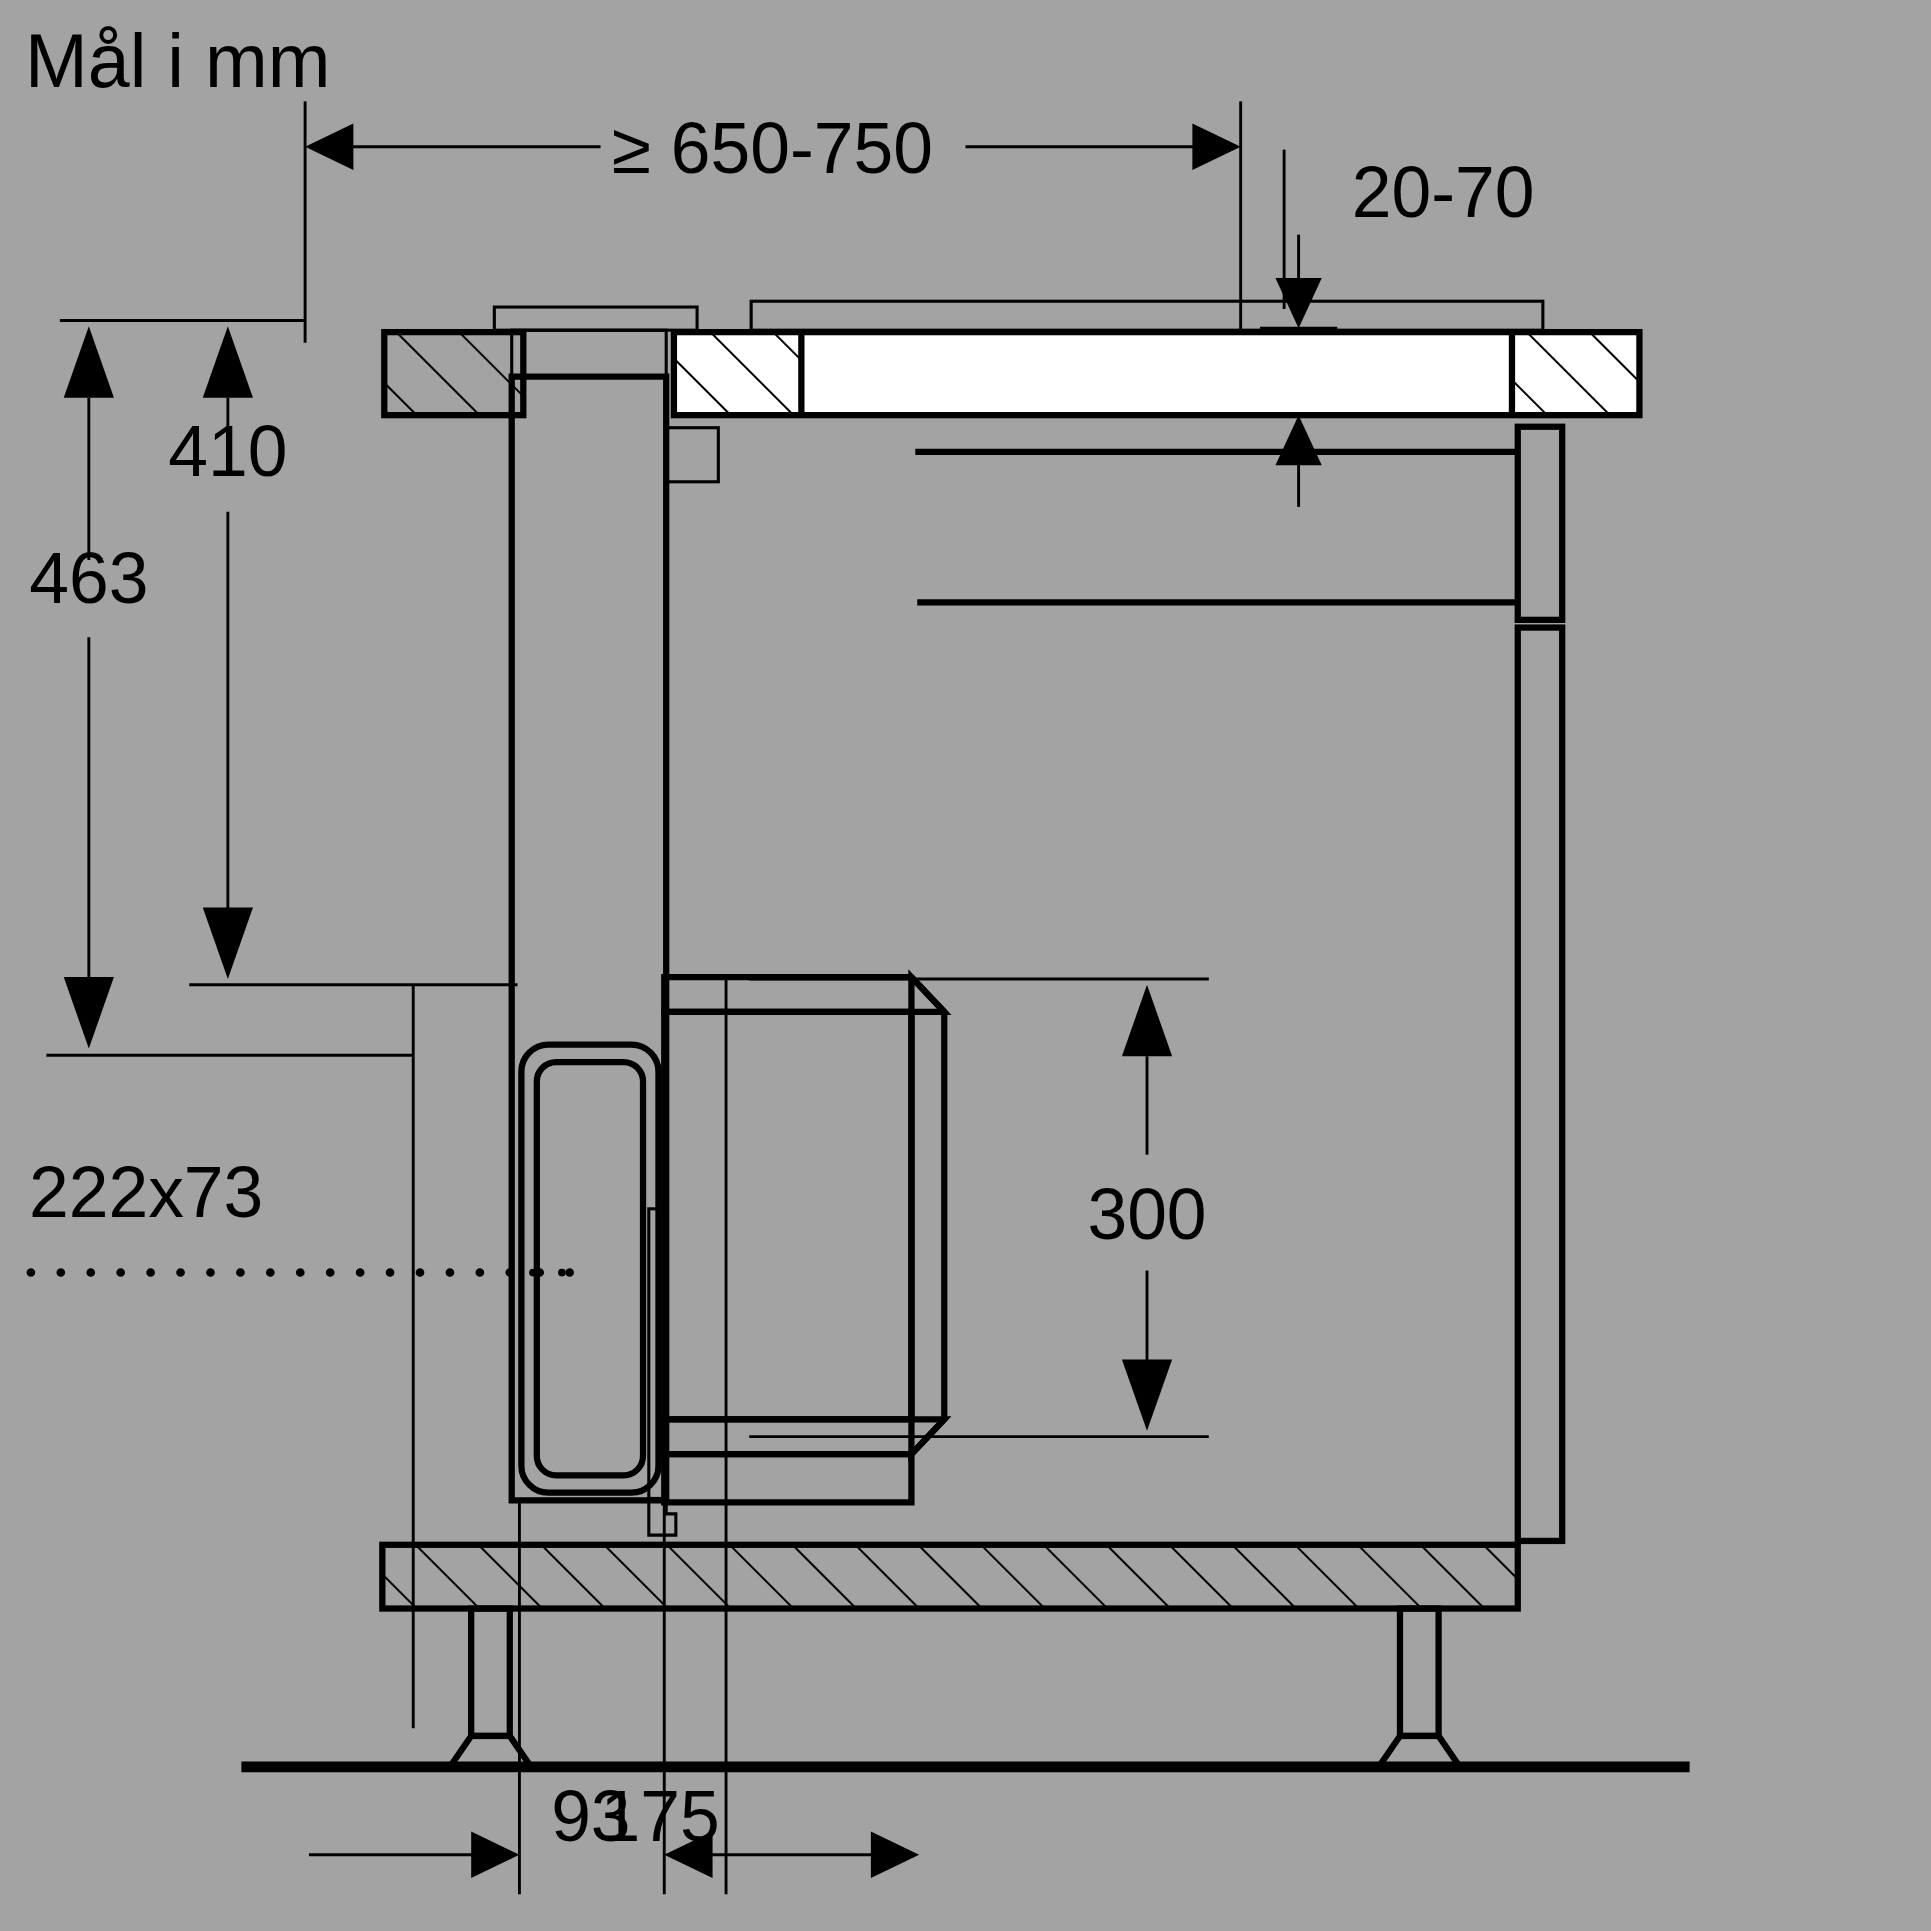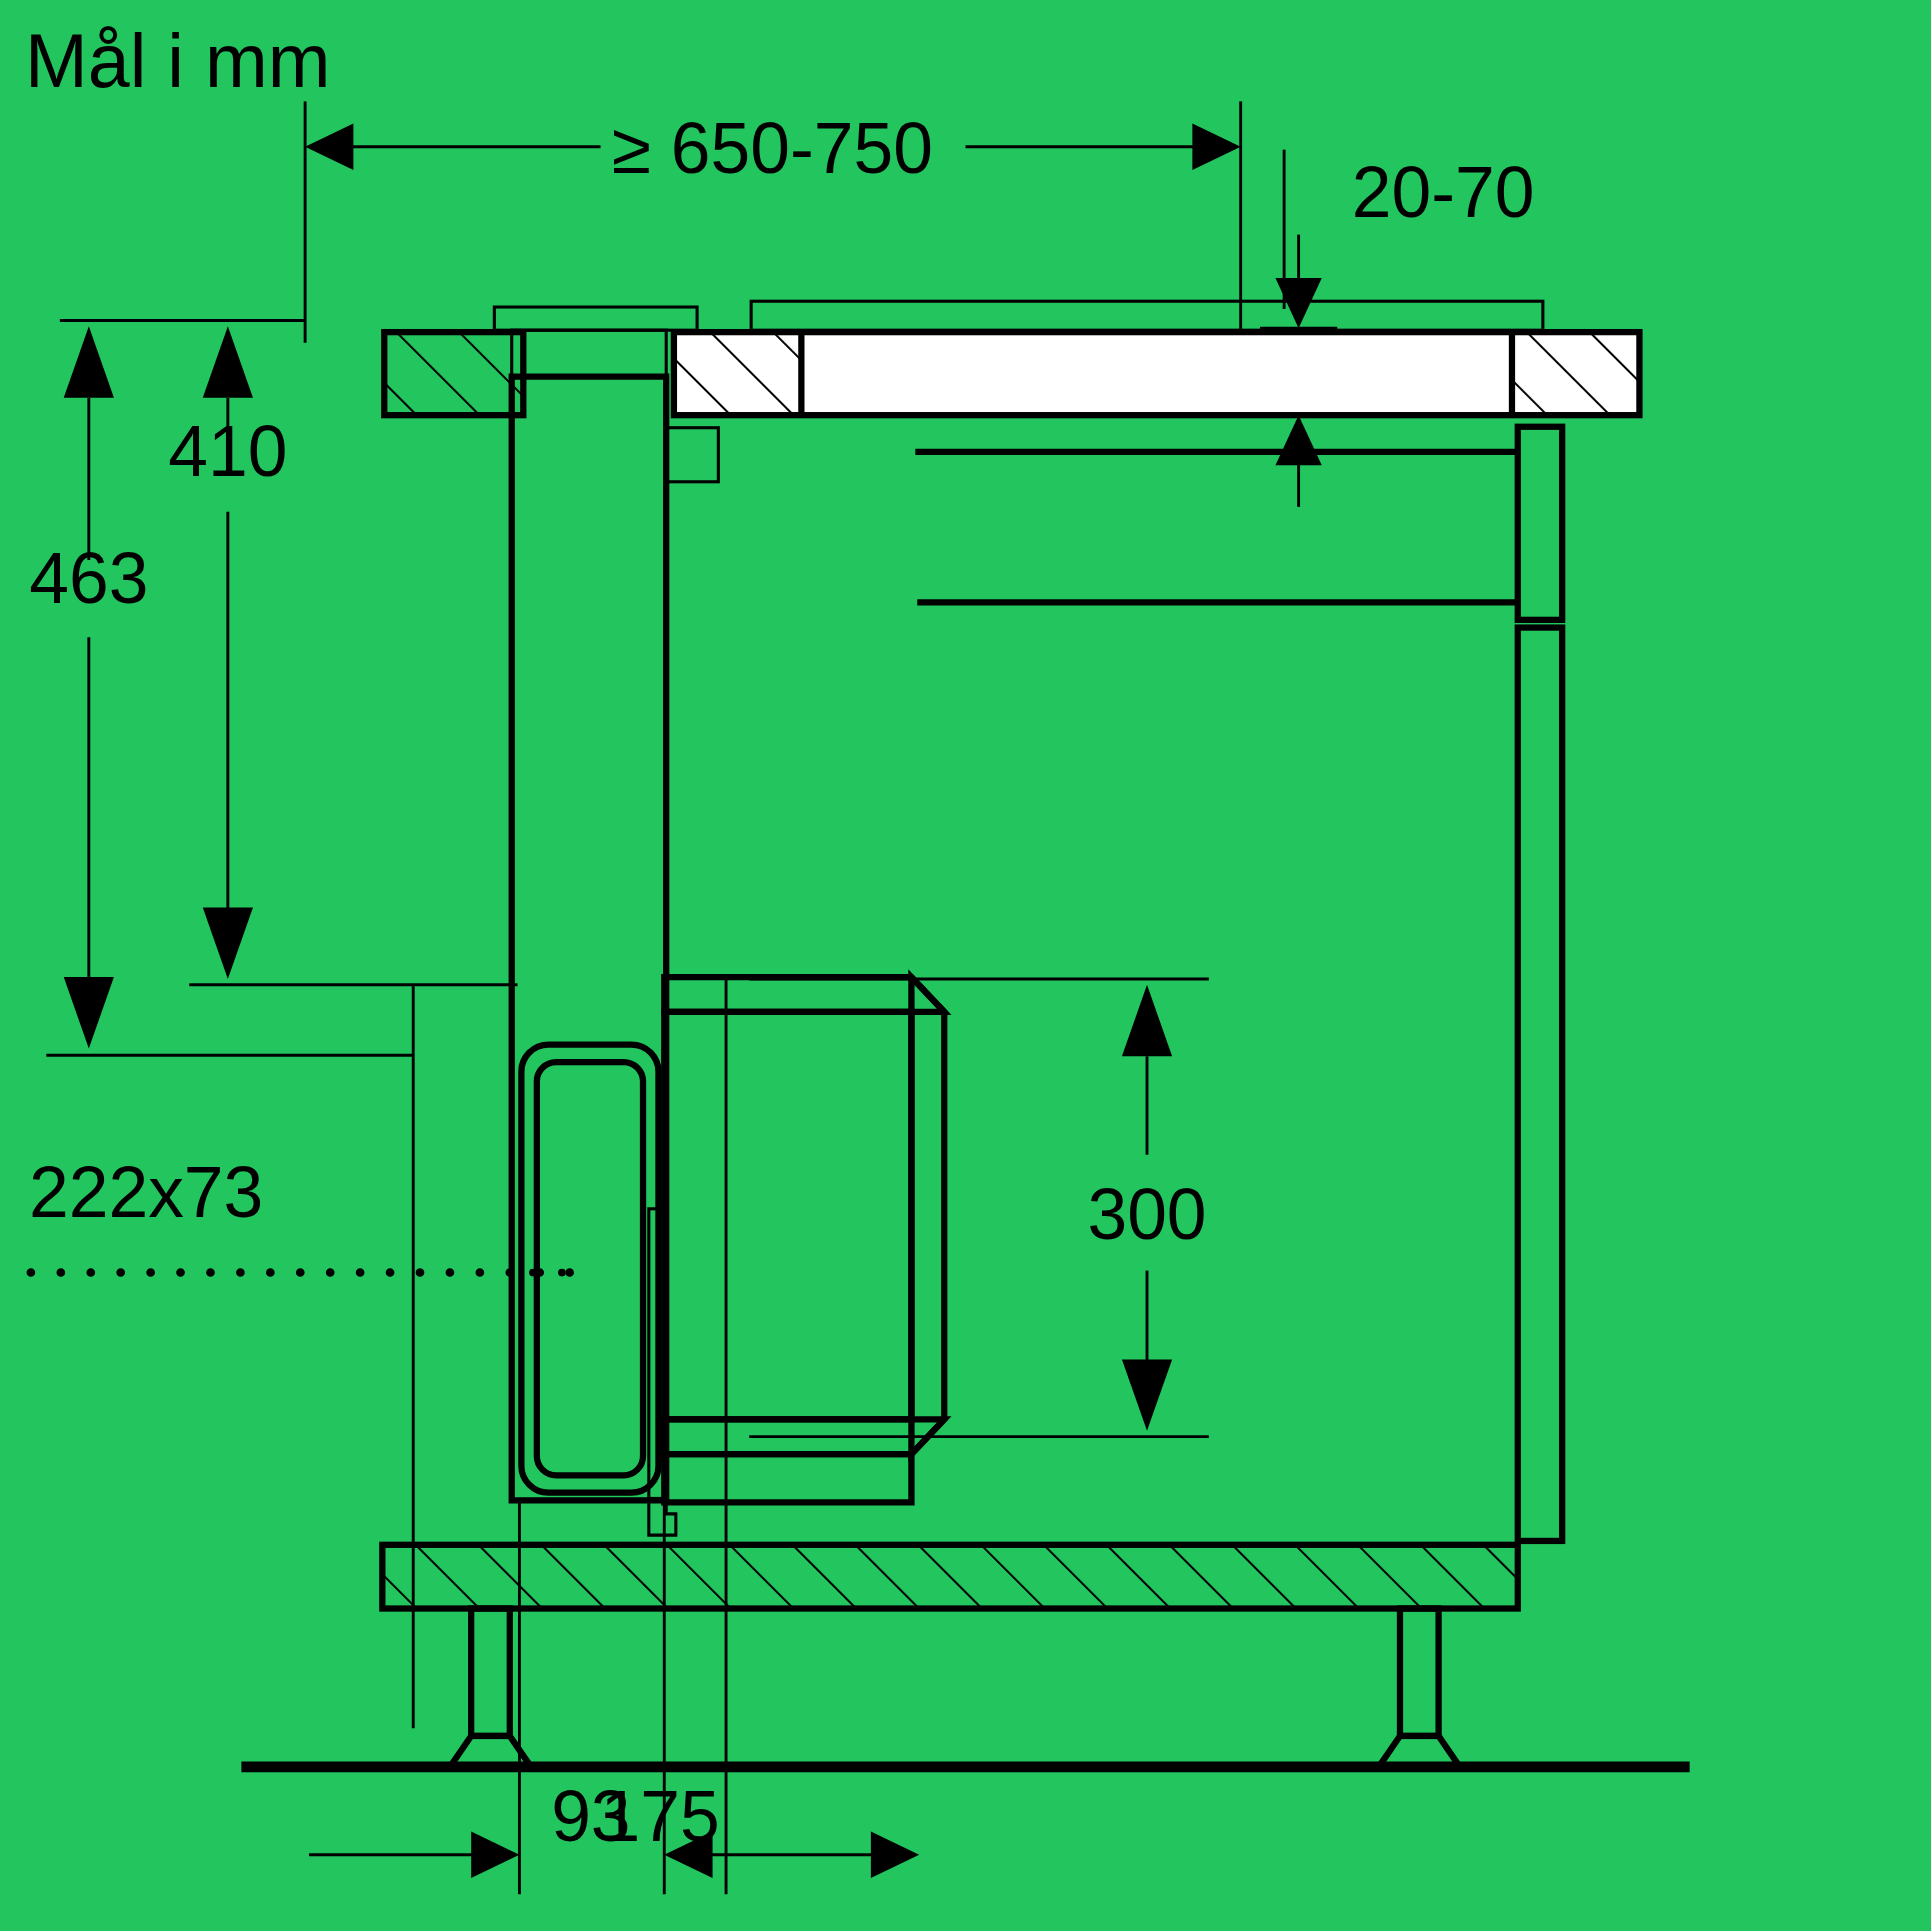--- a/index.html
+++ b/index.html
@@ -4,21 +4,21 @@
 <style>
   html, body {
     margin: 0;
     padding: 0;
     background: #ffffff;
   }
   #page {
     position: relative;
     width: 1931px;
     height: 1931px;
-    background: #22c55e;
+    background: #a3a3a3;
     font-family: "Liberation Sans", sans-serif;
     overflow: hidden;
   }
   #page svg {
     display: block;
     width: 1931px;
     height: 1931px;
   }
   .dim-text {
     font-family: "Liberation Sans", sans-serif;

